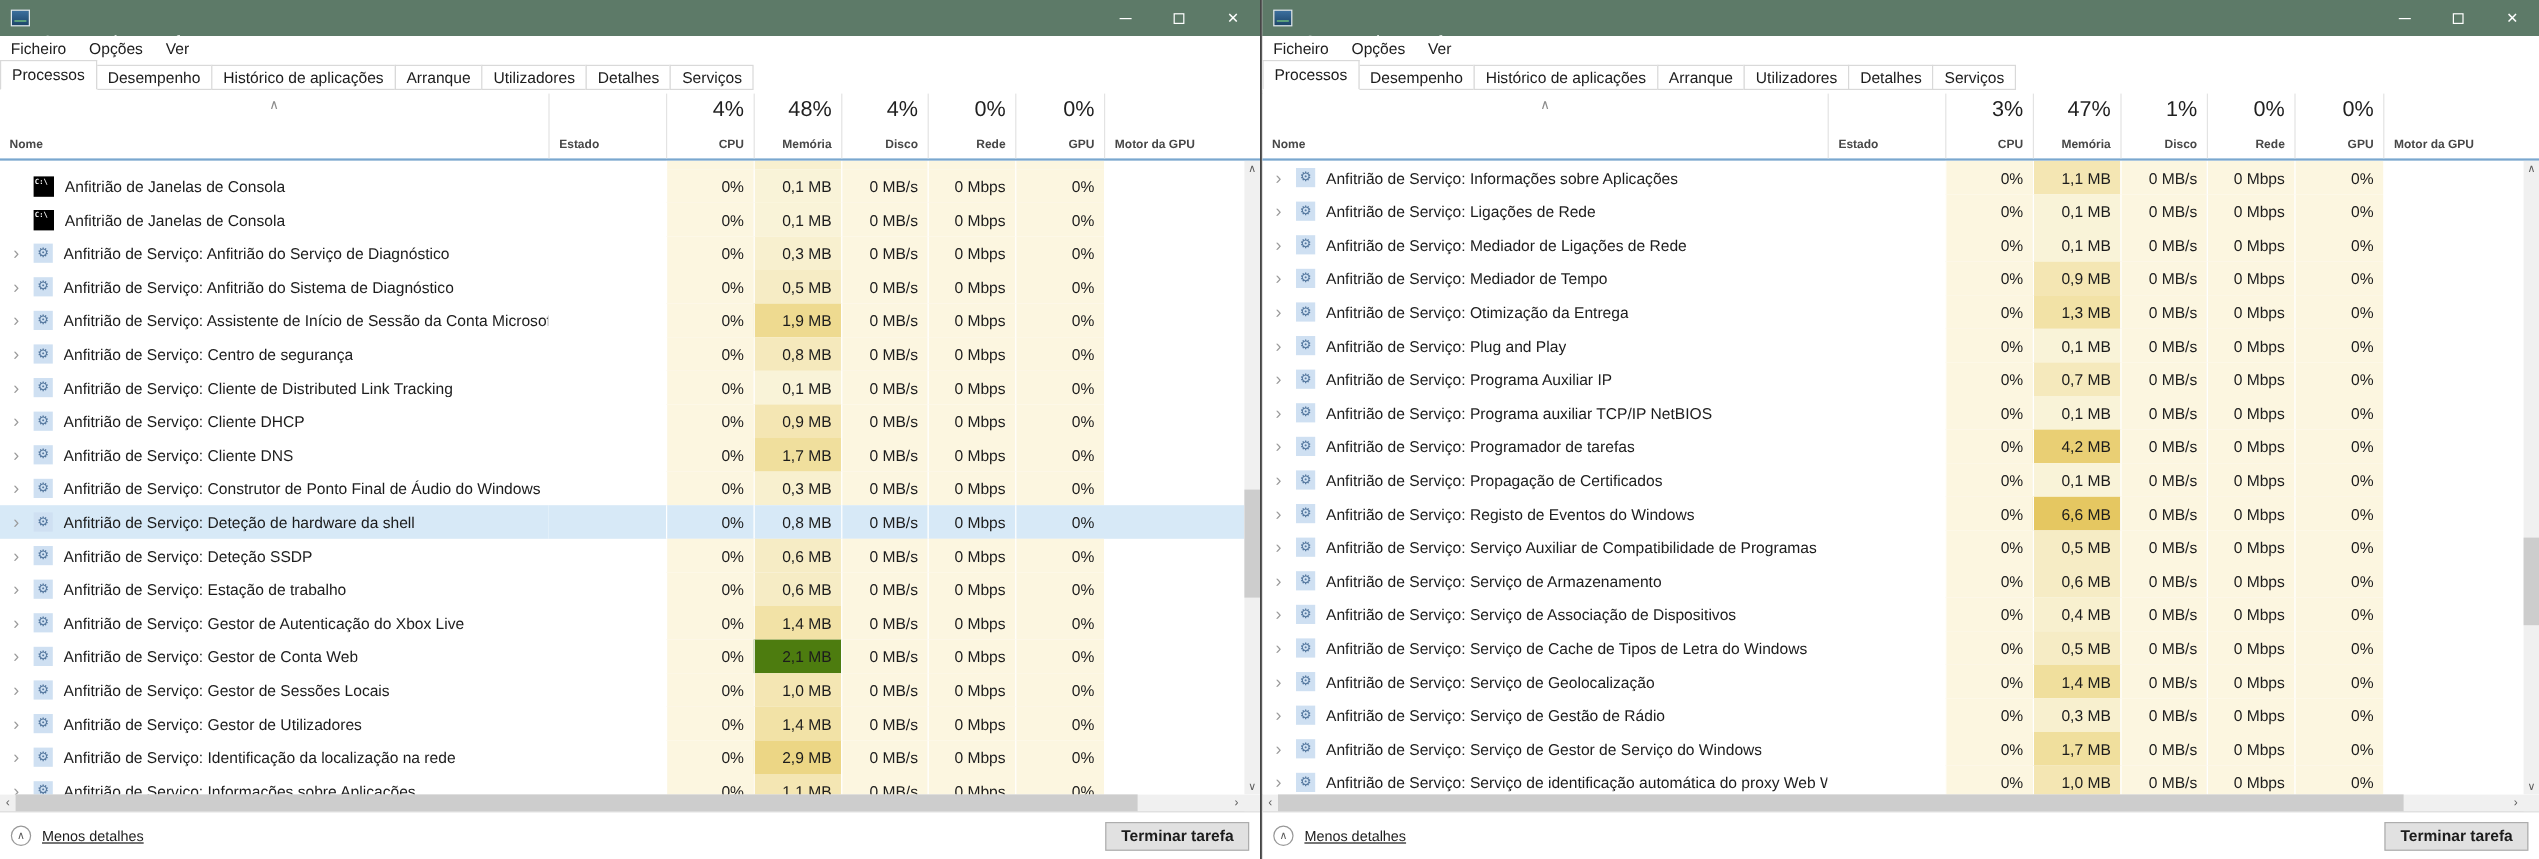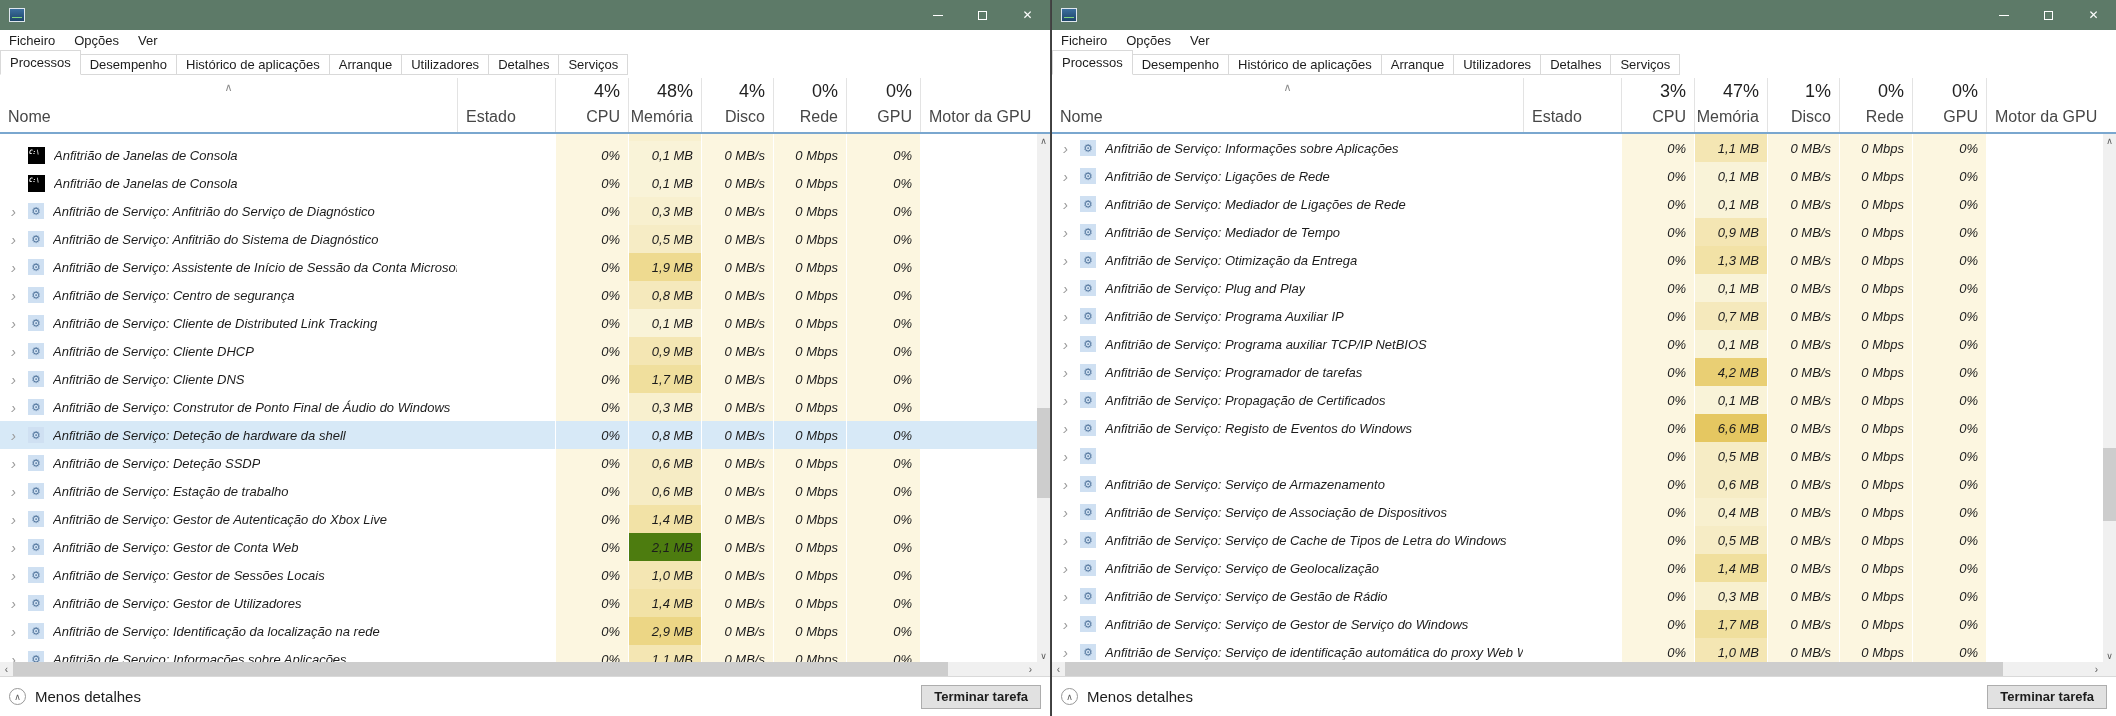--- a/index.html
+++ b/index.html
@@ -30,27 +30,27 @@
        border:1px solid #d9d9d9;margin-right:-1px;background:#fff;box-sizing:border-box;color:#1c1c1c;}
   .tab.active{height:25px;border-bottom:1px solid #fff;z-index:2;position:relative;text-align:right;}
 
   
   .colhead{height:56px;display:grid;grid-template-columns:1fr 98px 73px 73px 72px 73px 74px 130px;
            border-bottom:2px solid var(--underline,#7aa7cf);box-sizing:border-box;background:#fff;}
   .hc{position:relative;border-left:1px solid #e3e3e3;}
   .hc-name{border-left:none;}
   .sort{position:absolute;top:3px;left:50%;transform:translateX(-50%);color:#8c8c8c;font-size:11px;}
   .pct{position:absolute;top:3px;right:8px;font-size:18px;color:#1f1f1f;}
-  .hl{position:absolute;bottom:6px;font-size:16px;color:#474747;white-space:nowrap;}
+  .hl{position:absolute;bottom:6px;font-size:10px;color:#474747;white-space:nowrap;font-weight:bold;}
   .hl-left{left:8px;}
   .hl-right{right:8px;}
 
   
   .list{position:relative;height:528px;overflow:hidden;background:#fff;}
-  .rows{margin-right:13px;overflow:hidden;height:100%;font-style:italic;}
+  .rows{margin-right:13px;overflow:hidden;height:100%;}
   .row{display:grid;grid-template-columns:1fr 98px 73px 73px 72px 73px 74px 117px;height:28px;align-items:stretch;font-size:13px;}
   .row.partial{height:7px;}
   .c{display:flex;align-items:center;box-sizing:border-box;}
   .c.name{padding-left:5px;overflow:hidden;white-space:nowrap;}
   .chev{width:17px;text-align:center;color:#9b9b9b;font-size:15px;flex:none;}
   .ic{width:16px;height:16px;flex:none;margin-left:6px;}
   .ic.gear{background:#cfe0f2;color:#55789f;font-size:11px;line-height:16px;text-align:center;}
   .ic.console{background:#000;color:#fff;font-size:6px;line-height:8px;padding:1px 0 0 1px;font-family:"DejaVu Sans Mono",monospace;font-weight:bold;}
   .nm{margin-left:9px;overflow:hidden;white-space:nowrap;}
   .c.val{justify-content:flex-end;padding-right:8px;border-left:1px solid #fff;background:var(--valcell,#fcf6e0);}
@@ -66,21 +66,21 @@
   .hscroll{height:14px;display:flex;background:#f0f0f0;}
   .sb-harrow{width:13px;height:14px;display:flex;align-items:center;justify-content:center;color:#5a5a5a;font-size:10px;flex:none;}
   .htrack{flex:1;position:relative;}
   .hthumb{position:absolute;top:0;bottom:0;left:0;background:#cdcdcd;}
   .hcorner{width:13px;height:14px;background:#f0f0f0;flex:none;}
 
   
   .footer{height:40px;border-top:1px solid #d9d9d9;display:flex;align-items:center;padding:0 9px;background:#fff;box-sizing:border-box;}
   .less{display:flex;align-items:center;}
   .circ{width:17px;height:17px;border:1px solid #989898;border-radius:50%;display:flex;align-items:center;justify-content:center;color:#5a5a5a;font-size:9px;box-sizing:border-box;}
-  .less-label{margin-left:9px;font-size:15px;}
+  .less-label{margin-left:9px;font-size:12px;text-decoration:underline;}
   .endtask{margin-left:auto;height:24px;padding:0 12px;background:#e1e1e1;border:1px solid #adadad;font-size:13px;color:#1c1c1c;font-family:inherit;font-weight:bold;}
 </style>
 </head>
 <body>
 
 <div id="stage">
   <section class="win win-a">
     <header class="titlebar">
       <span class="appicon">
           <i></i>
@@ -709,20 +709,21 @@
     <div class="c val disco">0 MB/s</div>
     <div class="c val rede">0 Mbps</div>
     <div class="c val gpu">0%</div>
     <div class="c motor"></div>
   </div>
 
   <div class="row">
     <div class="c name">
       <span class="chev">›</span>
       <span class="ic gear">⚙</span>
+      <span class="nm">Anfitrião de Serviço: Serviço Auxiliar de Compatibilidade de Programas</span>
     </div>
     <div class="c estado"></div>
     <div class="c val cpu">0%</div>
     <div class="c val mem" style="background: rgb(246, 236, 197);">0,5 MB</div>
     <div class="c val disco">0 MB/s</div>
     <div class="c val rede">0 Mbps</div>
     <div class="c val gpu">0%</div>
     <div class="c motor"></div>
   </div>
 

